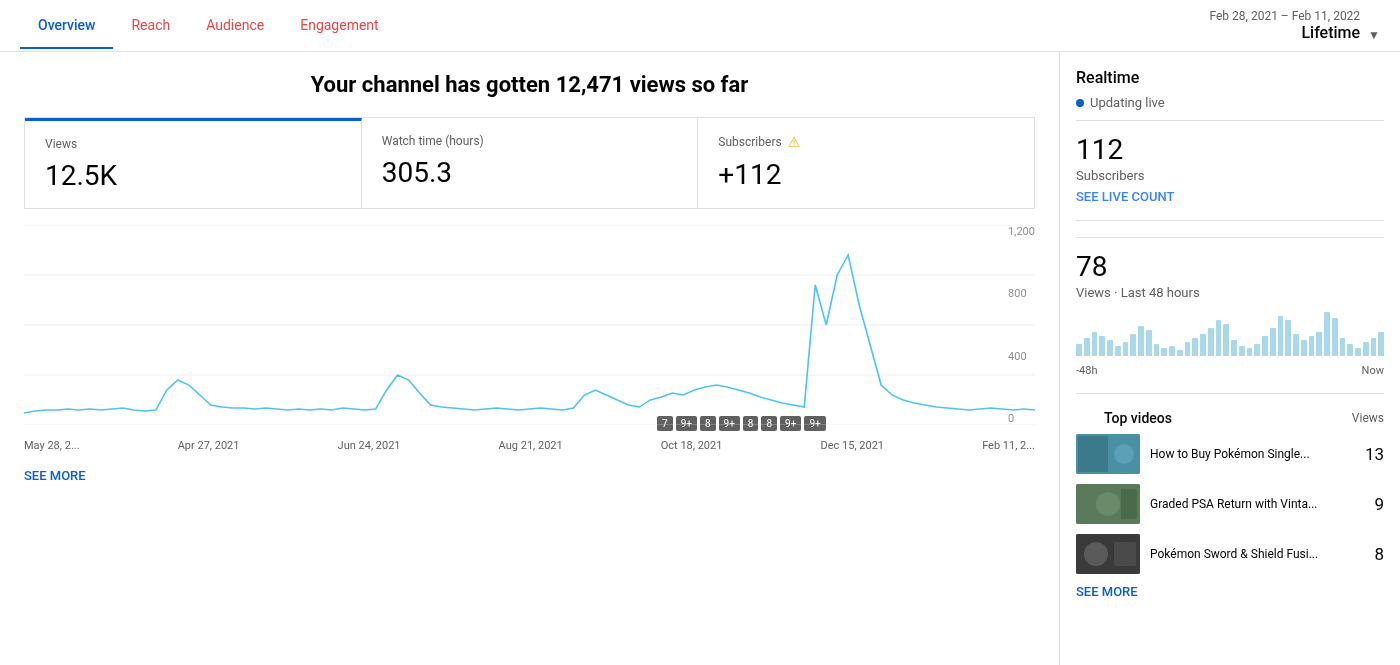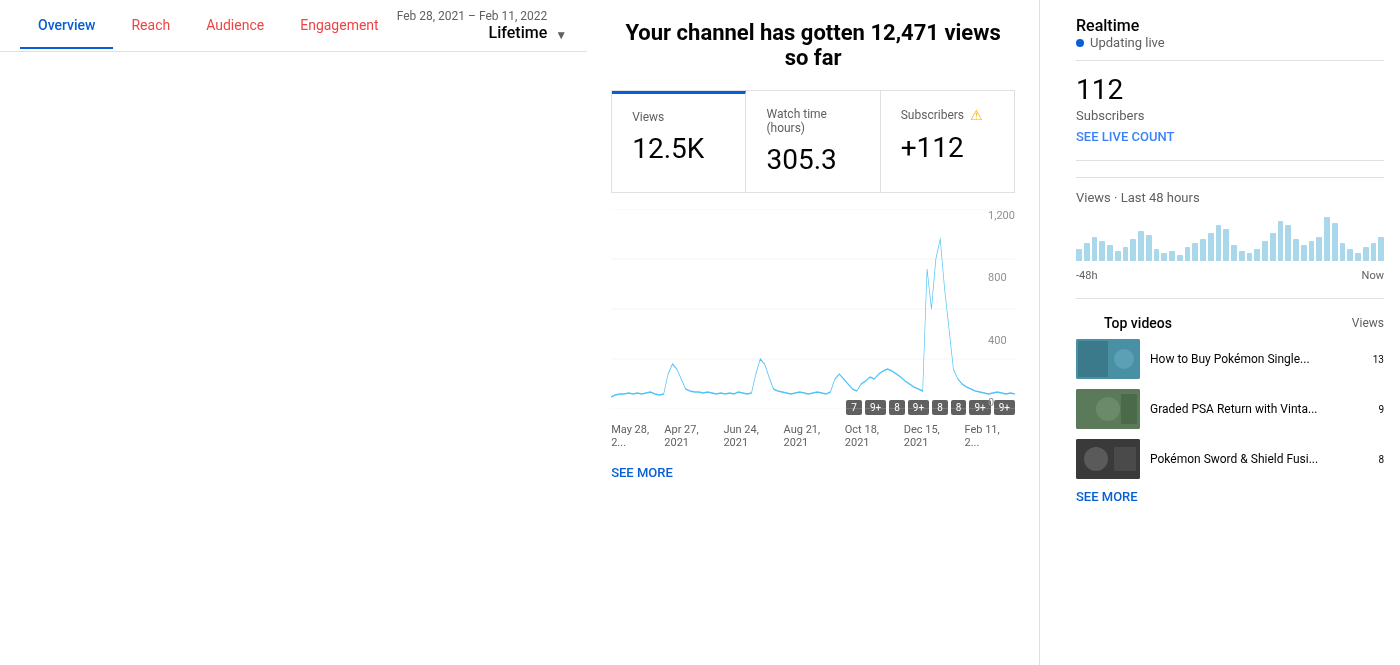--- a/index.html
+++ b/index.html
@@ -1,32 +1,32 @@
 <!DOCTYPE html>
 <html><head>
   <meta charset="utf-8">
   <style>
     * { box-sizing: border-box; margin: 0; padding: 0; }
     body { font-family: 'Roboto', Arial, sans-serif; background: #fff; color: #030303; font-size: 14px; }
 
-    .app-container { display: flex; width: 1400px; height: 665px; overflow: hidden; }
+    .app-container { display: flex; flex-direction: column; width: 1400px; height: 665px; overflow: hidden; }
 
     
     .top-nav { display: flex; align-items: center; justify-content: space-between; border-bottom: 1px solid #e0e0e0; padding: 0 20px; height: 52px; }
     .nav-tabs { display: flex; gap: 0; }
     .nav-tab { padding: 14px 18px; font-size: 14px; color: #ef4444; cursor: pointer; border-bottom: 2px solid transparent; text-decoration: none; }
     .nav-tab.active { color: #065fd4; border-bottom: 2px solid #065fd4; font-weight: 500; }
     .date-range { display: flex; align-items: flex-end; gap: 8px; cursor: pointer; }
     .date-range-label { text-align: right; }
     .date-range-sub { font-size: 12px; color: #606060; }
     .date-range-main { font-size: 16px; font-weight: 500; color: #030303; }
     .dropdown-arrow { font-size: 12px; color: #606060; }
 
     
-    .main-layout { display: flex; flex: 1; overflow: hidden; gap: 20px; }
+    .main-layout { display: flex; flex: 1; overflow: hidden; }
 
     
     .left-content { flex: 1; overflow-y: auto; padding: 20px 24px; border-right: 1px solid #e0e0e0; }
 
     
     .right-sidebar { width: 340px; padding: 16px; overflow-y: auto; }
 
     
     .channel-headline { font-size: 22px; font-weight: 700; color: #030303; margin-bottom: 20px; text-align: center; }
 
@@ -41,41 +41,41 @@
     .chart-svg { width: 100%; height: 200px; }
     .chart-labels { display: flex; justify-content: space-between; margin-top: 4px; font-size: 11px; color: #606060; }
     .video-marker { background: #606060; color: #fff; font-size: 10px; padding: 2px 5px; border-radius: 2px; }
 
     
     .see-more-btn { color: #065fd4; font-size: 13px; font-weight: 500; cursor: pointer; margin-top: 16px; display: inline-block; }
 
     
     .sidebar-section { padding-bottom: 16px; margin-bottom: 16px; border-bottom: 1px solid #e0e0e0; }
     .sidebar-section:last-child { border-bottom: none; }
-    .realtime-title { font-size: 16px; font-weight: 500; }
+    .realtime-title { font-size: 16px; font-weight: 500; margin-bottom: 8px; }
     .realtime-indicator { display: flex; align-items: center; gap: 6px; font-size: 13px; color: #606060; }
     .live-dot { width: 8px; height: 8px; border-radius: 50%; background: #065fd4; display: inline-block; }
     .sidebar-big-number { font-size: 28px; font-weight: 400; margin-top: 12px; }
     .sidebar-sublabel { font-size: 13px; color: #606060; margin-top: 2px; }
     .see-live-count { color: #3b82f6; font-size: 13px; font-weight: 500; cursor: pointer; margin-top: 6px; display: block; }
 
     
     .mini-chart { display: flex; align-items: flex-end; gap: 2px; height: 48px; margin: 8px 0; }
     .mini-bar { background: #a8d8ea; width: 6px; border-radius: 1px 1px 0 0; }
     .mini-chart-labels { display: flex; justify-content: space-between; font-size: 11px; color: #606060; }
 
     
     .top-videos-header { display: flex; justify-content: space-between; align-items: center; margin-bottom: 8px; }
     .top-videos-title { font-size: 14px; font-weight: 500; margin-left: 28px; }
     .top-videos-views-label { font-size: 12px; color: #606060; }
     .video-item { display: flex; align-items: center; gap: 10px; margin-bottom: 10px; }
     .video-thumb { width: 64px; height: 40px; background: #333; border-radius: 2px; flex-shrink: 0; overflow: hidden; }
     .video-info { flex: 1; }
     .video-title { font-size: 12px; color: #030303; line-height: 1.4; }
-    .video-views { font-size: 10px; color: #030303; white-space: nowrap; }
+    .video-views { font-size: 17px; color: #030303; white-space: nowrap; }
     .sidebar-see-more { color: #065fd4; font-size: 13px; font-weight: 500; cursor: pointer; margin-top: 8px; display: block; }
 
     .chart-container { position: relative; }
   </style>
 </head>
 <body>
 
 <div class="app-container">
 
   <div class="top-nav">
@@ -184,20 +184,21 @@
           <span>Updating live</span>
         </div>
         <div style="height:1px; background:#e0e0e0; margin: 10px 0;"></div>
         <div class="sidebar-big-number">112</div>
         <div class="sidebar-sublabel">Subscribers</div>
         <span class="see-live-count">SEE LIVE COUNT</span>
       </div>
 
       <div class="sidebar-section">
         <div style="height:1px; background:#e0e0e0; margin-bottom:12px;"></div>
+        <div class="sidebar-big-number">78</div>
         <div class="sidebar-sublabel">Views · Last 48 hours</div>
 
         <div class="mini-chart">
           <div class="mini-bar" style="height:12px;"></div>
           <div class="mini-bar" style="height:18px;"></div>
           <div class="mini-bar" style="height:24px;"></div>
           <div class="mini-bar" style="height:20px;"></div>
           <div class="mini-bar" style="height:16px;"></div>
           <div class="mini-bar" style="height:10px;"></div>
           <div class="mini-bar" style="height:14px;"></div>

